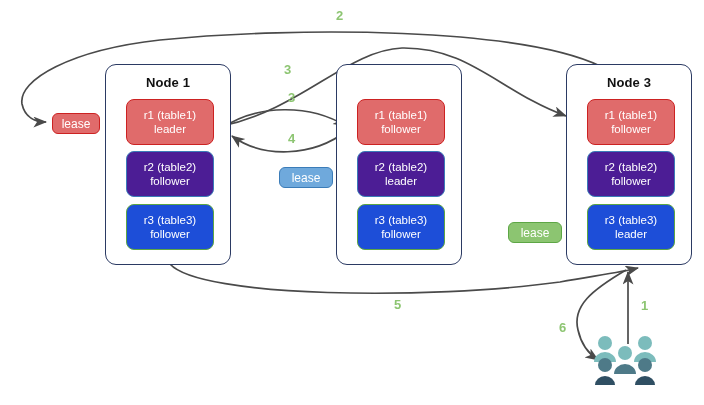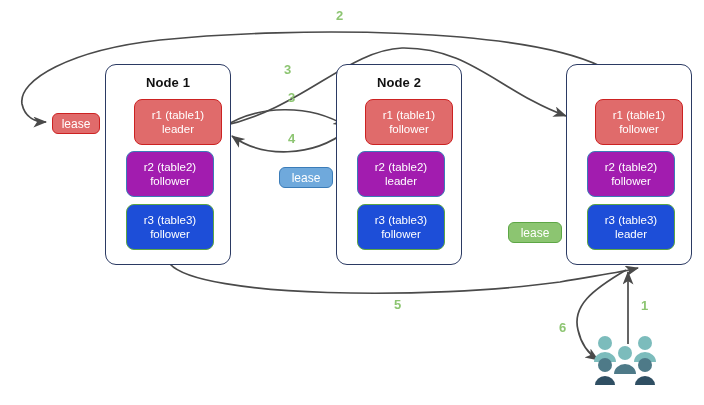--- a/index.html
+++ b/index.html
@@ -39,22 +39,22 @@
     align-items:center;
     justify-content:center;
     color:#ffffff;
     font-size:11.5px;
     line-height:14px;
     text-align:center;
     border-width:1.4px;
     border-style:solid;
   }
   .replica span{display:block;}
-  .r-red{background:#e06b6b;border-color:#cc2222;margin-left:8px;}
-  .r-blue{background:#a21caf;border-color:#3b7cb8;}
+  .r-red{background:#e06b6b;border-color:#cc2222;}
+  .r-blue{background:#4c1d95;border-color:#3b7cb8;}
   .r-green{background:#1d4ed8;border-color:#5da645;}
 
   .lease{
     position:absolute;
     box-sizing:border-box;
     border-radius:6px;
     border-width:1.4px;
     border-style:solid;
     color:#ffffff;
     font-size:12px;
@@ -114,36 +114,36 @@
       <span>r2 (table2)</span>
       <span>follower</span>
     </div>
     <div class="replica r-green" style="left:20px;top:139px;width:88px;height:46px;">
       <span>r3 (table3)</span>
       <span>follower</span>
     </div>
   </div>
 
   <div class="node-box" style="left:336px;top:64px;width:126px;height:201px;">
-    <div class="node-title">Node 2</div>
     <div class="replica r-red" style="left:20px;top:34px;width:88px;height:46px;">
       <span>r1 (table1)</span>
       <span>follower</span>
     </div>
     <div class="replica r-blue" style="left:20px;top:86px;width:88px;height:46px;">
       <span>r2 (table2)</span>
       <span>leader</span>
     </div>
     <div class="replica r-green" style="left:20px;top:139px;width:88px;height:46px;">
       <span>r3 (table3)</span>
       <span>follower</span>
     </div>
   </div>
 
   <div class="node-box" style="left:566px;top:64px;width:126px;height:201px;">
+    <div class="node-title">Node 3</div>
     <div class="replica r-red" style="left:20px;top:34px;width:88px;height:46px;">
       <span>r1 (table1)</span>
       <span>follower</span>
     </div>
     <div class="replica r-blue" style="left:20px;top:86px;width:88px;height:46px;">
       <span>r2 (table2)</span>
       <span>follower</span>
     </div>
     <div class="replica r-green" style="left:20px;top:139px;width:88px;height:46px;">
       <span>r3 (table3)</span>

